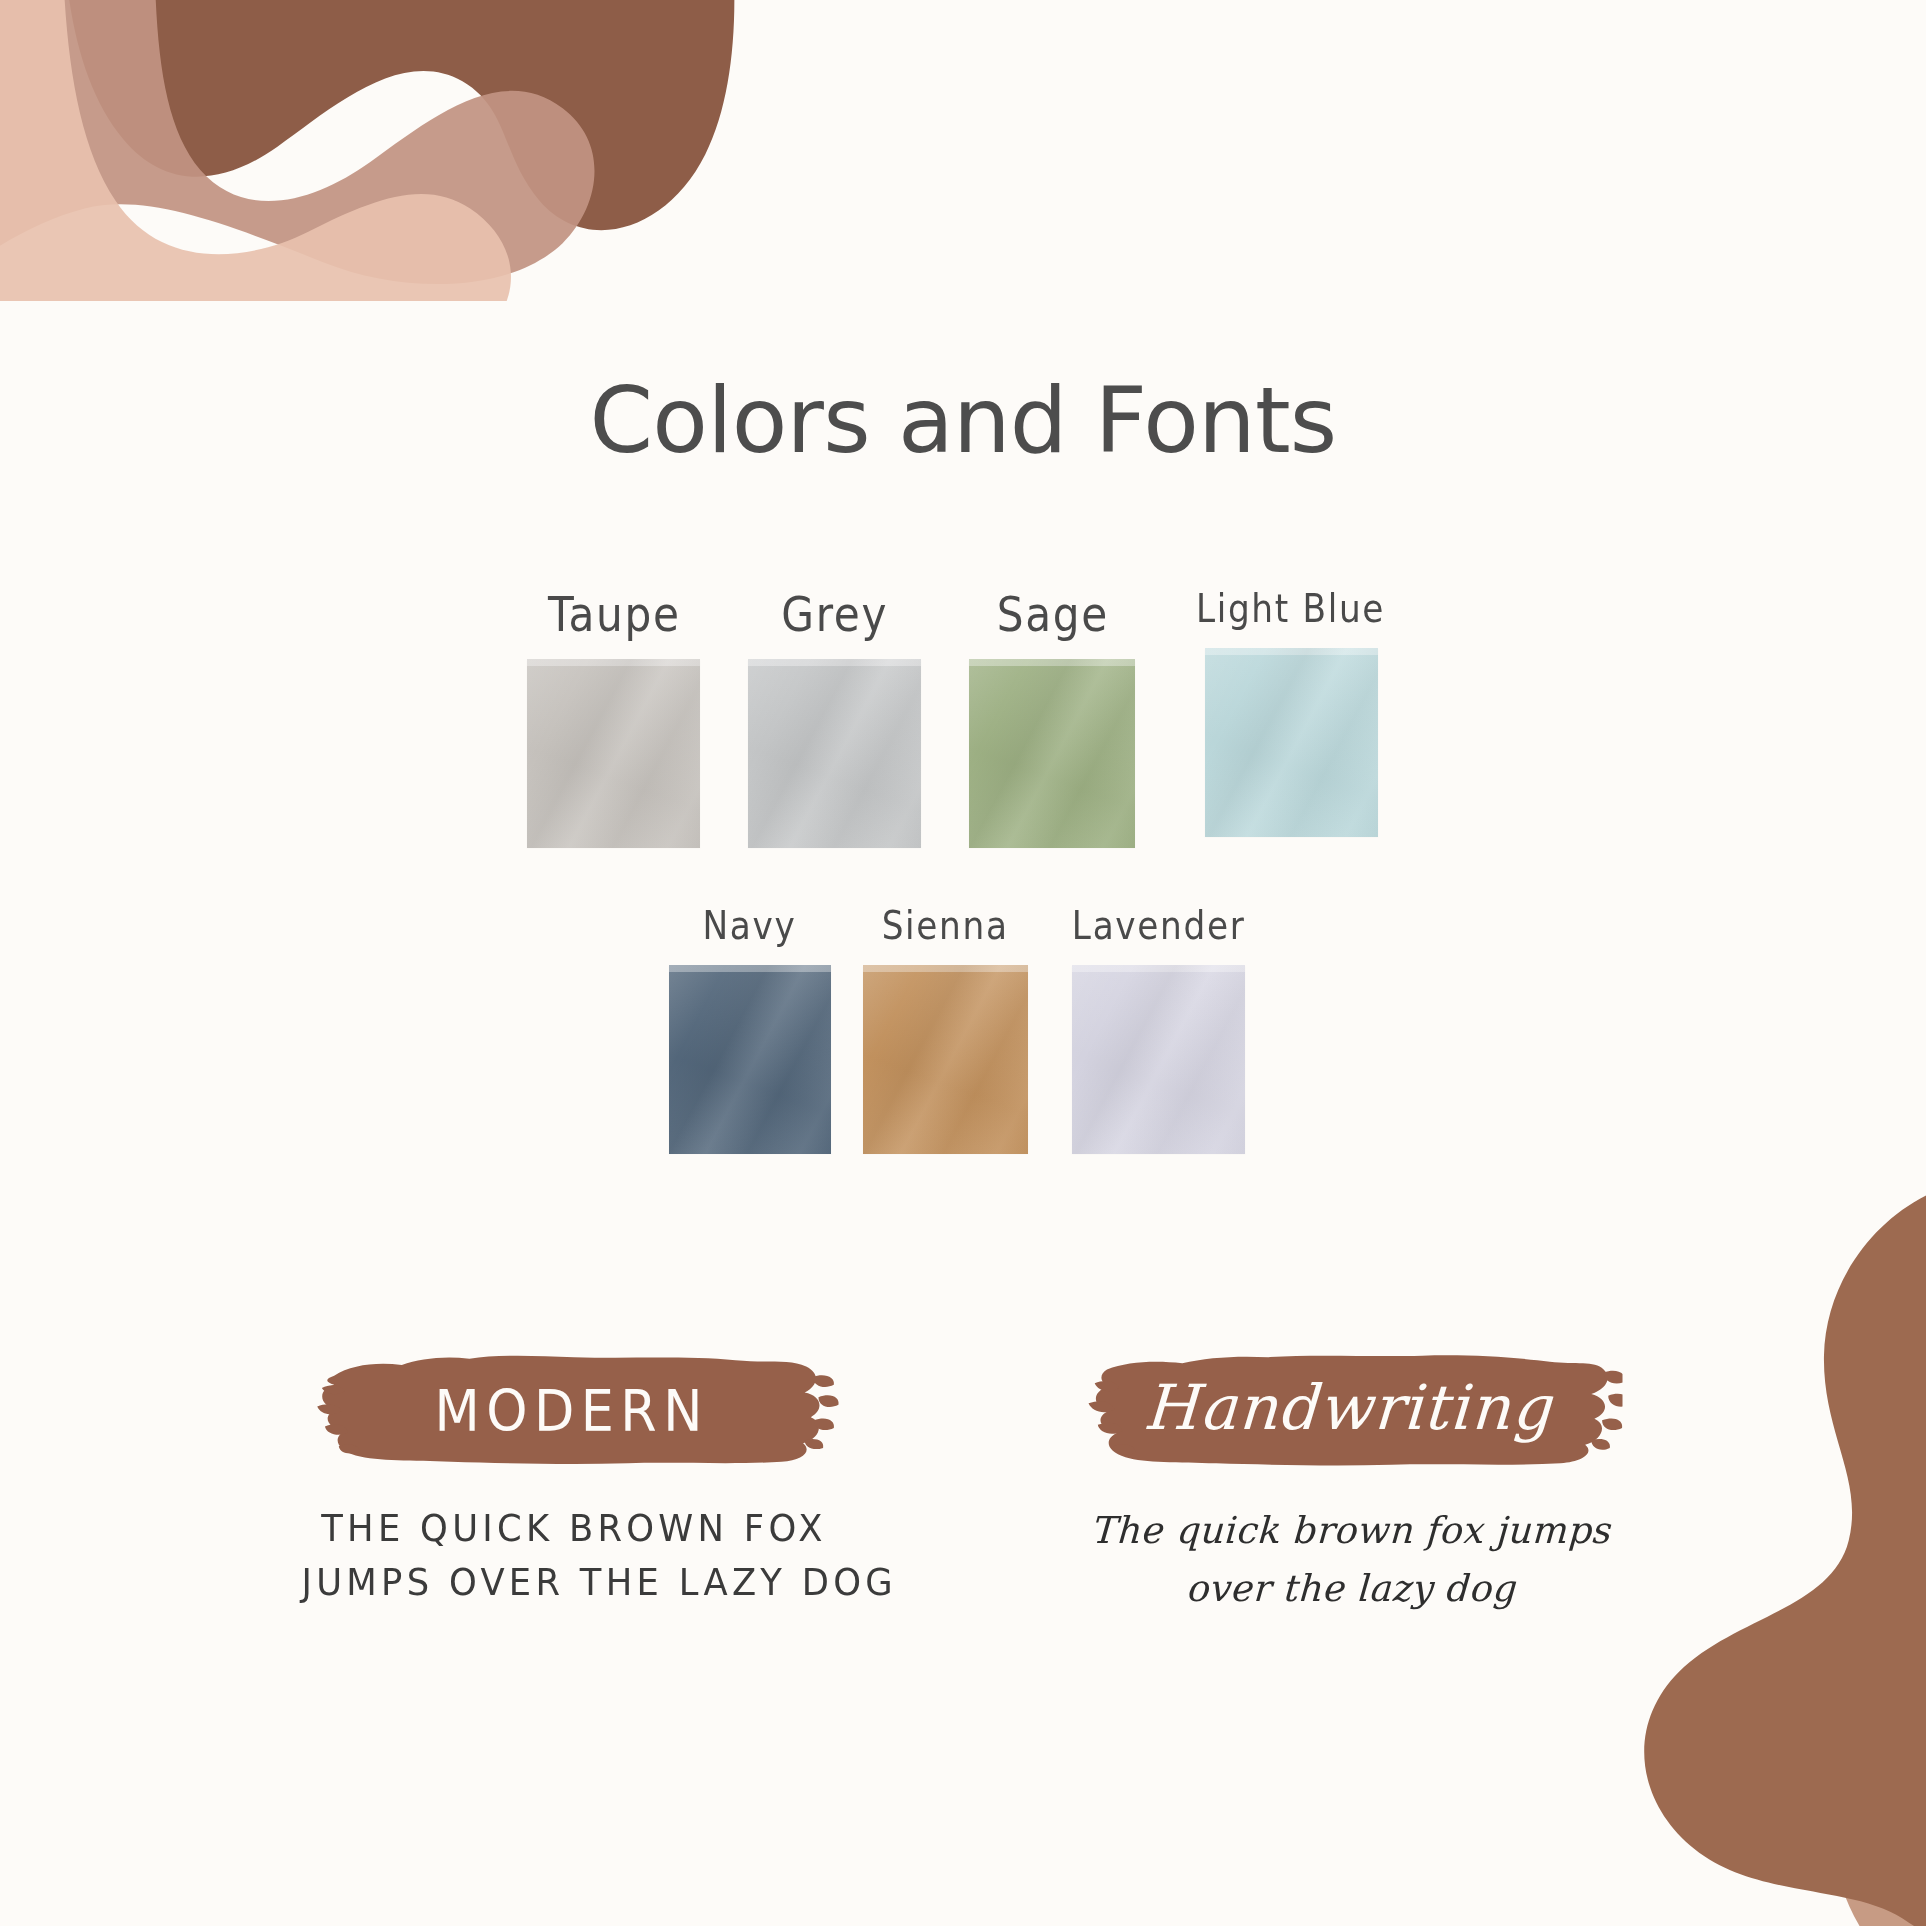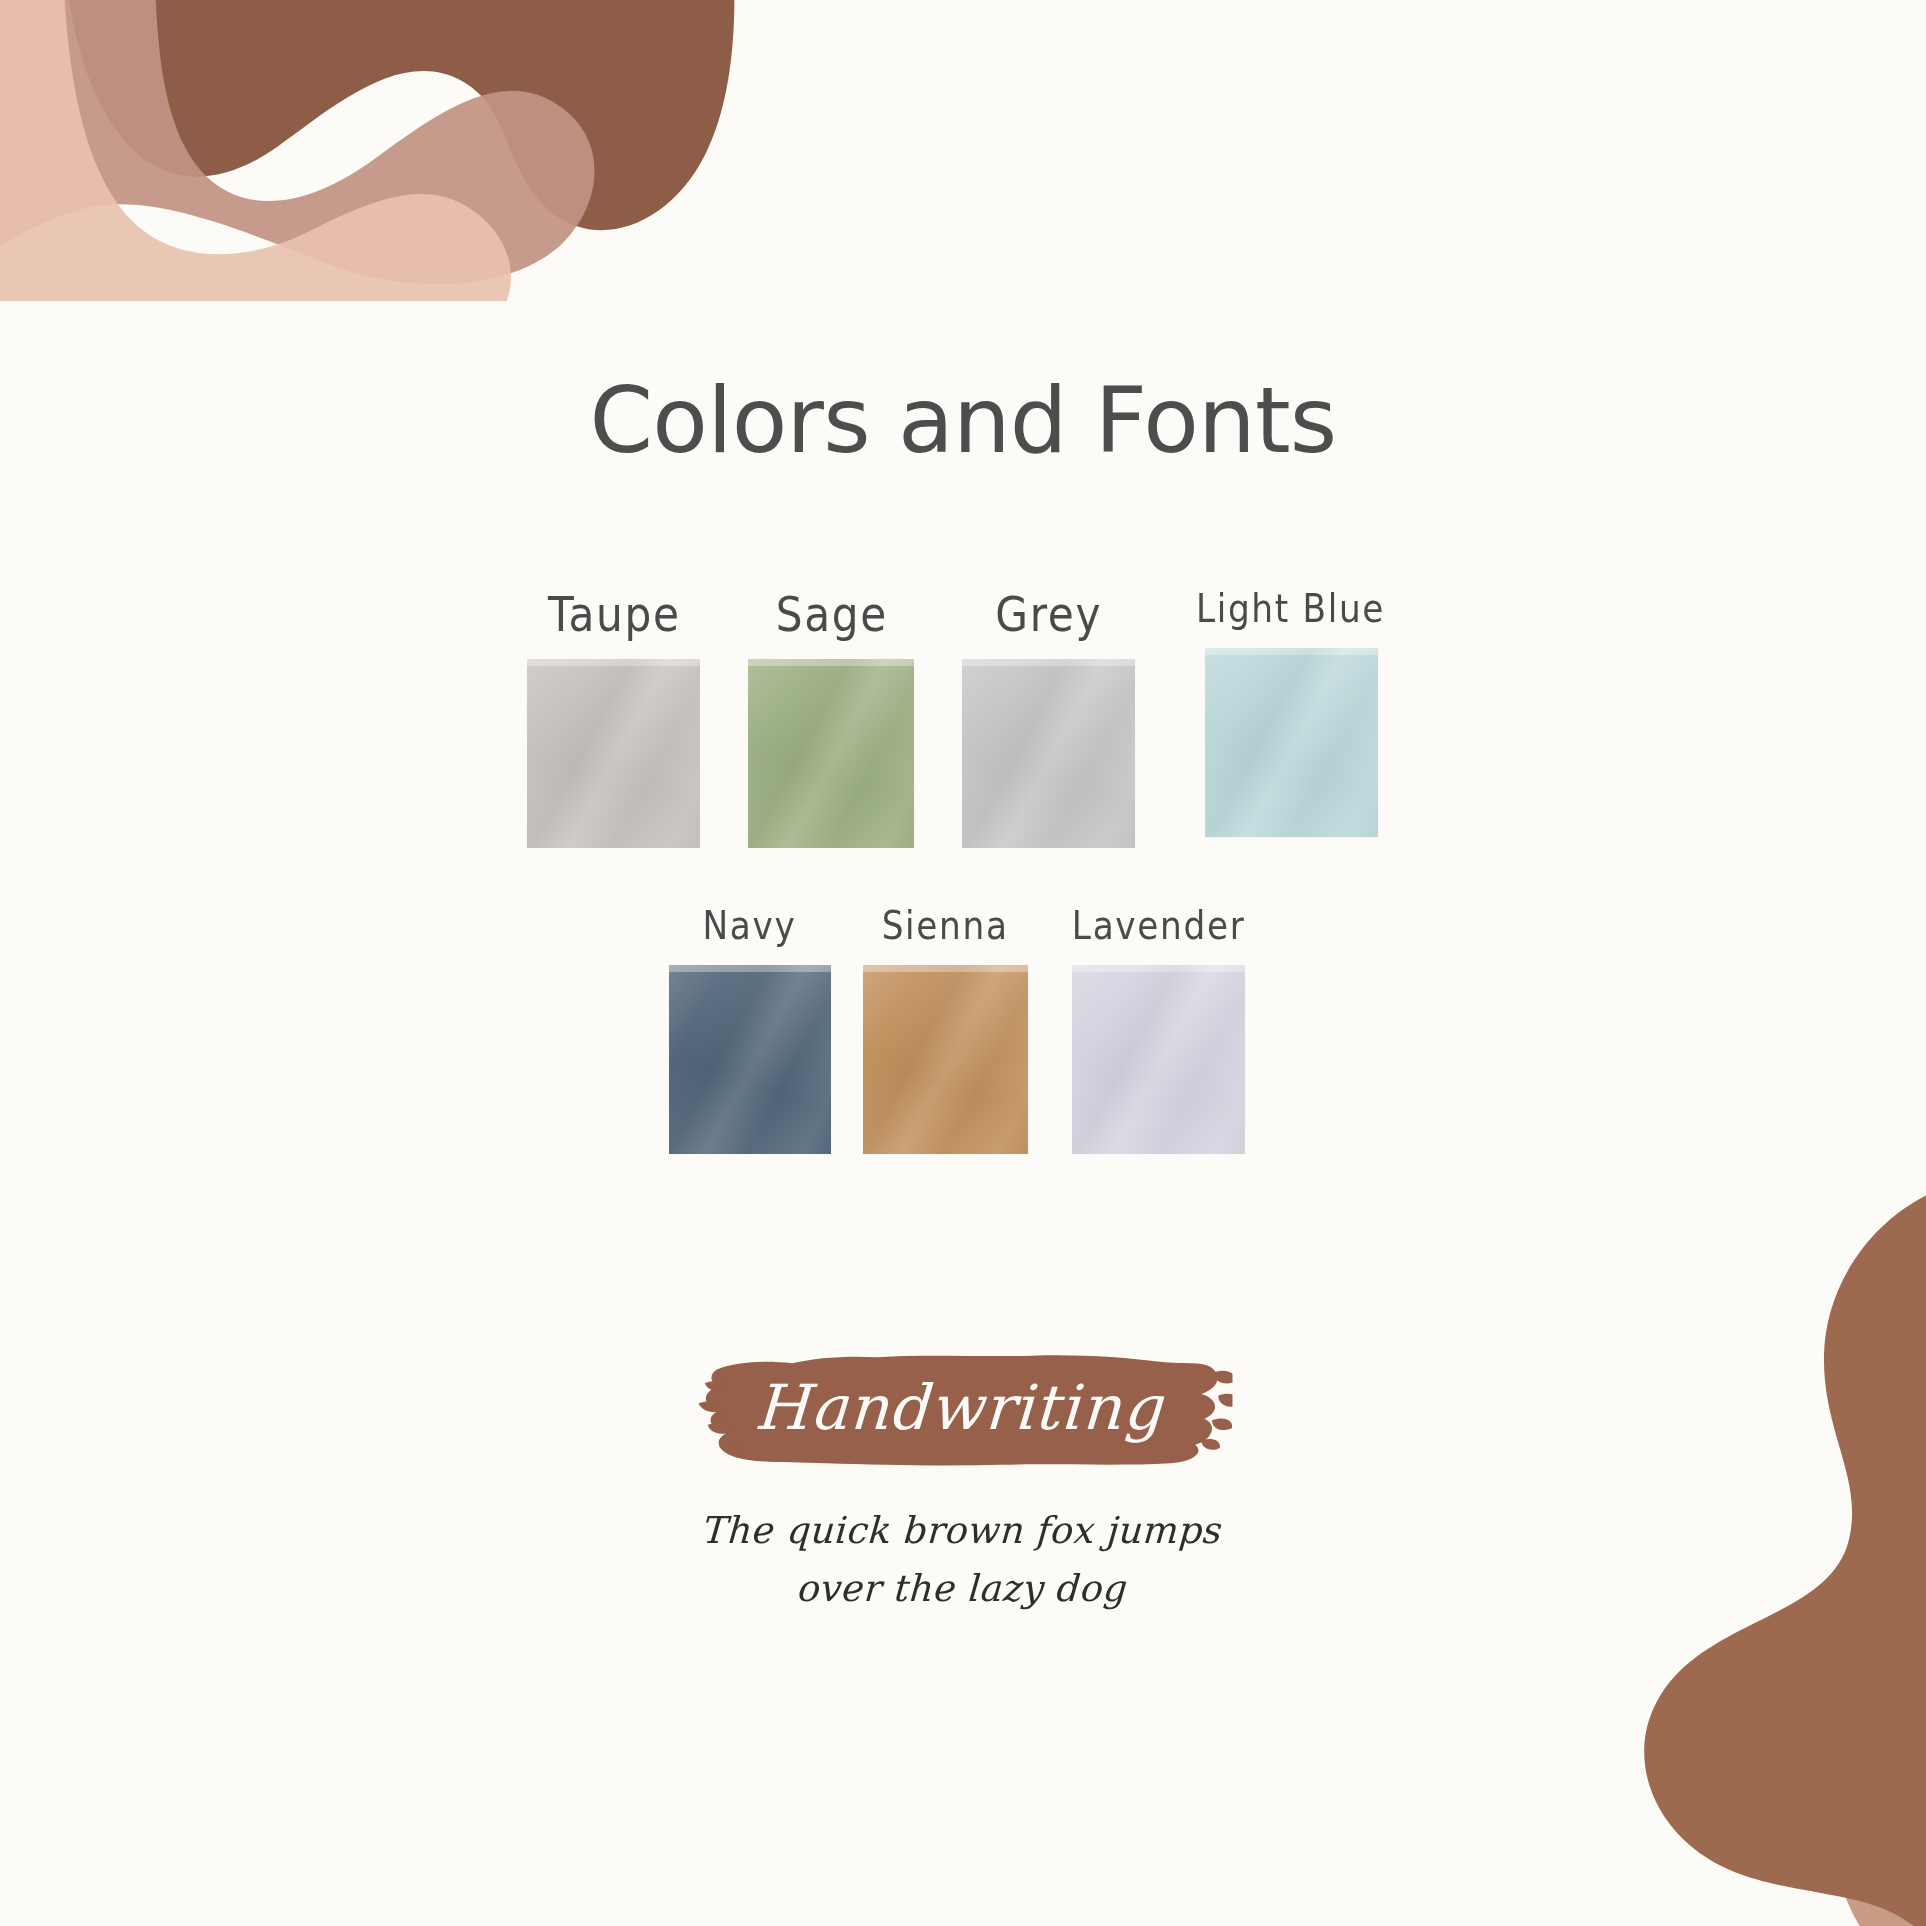--- a/index.html
+++ b/index.html
@@ -164,26 +164,26 @@
 <div id="page-title">Colors and Fonts</div>
 
 <div id="palette">
 
   <div class="swatch-row size-lg" id="swatch-row-1">
     <div class="swatch">
       <div class="swatch-label">Taupe</div>
       <div class="swatch-chip" style="background: rgb(200, 196, 191); width: 173px; height: 189px;"></div>
     </div>
     <div class="swatch">
+      <div class="swatch-label">Grey</div>
+      <div class="swatch-chip" style="background: rgb(198, 200, 201); width: 173px; height: 189px;"></div>
+    </div>
+    <div class="swatch">
       <div class="swatch-label">Sage</div>
       <div class="swatch-chip" style="background: rgb(159, 178, 133); width: 166px; height: 189px;"></div>
-    </div>
-    <div class="swatch">
-      <div class="swatch-label">Grey</div>
-      <div class="swatch-chip" style="background: rgb(198, 200, 201); width: 173px; height: 189px;"></div>
     </div>
     <div class="swatch size-sm">
       <div class="swatch-label">Light Blue</div>
       <div class="swatch-chip" style="background: rgb(189, 218, 221); width: 173px; height: 189px;"></div>
     </div>
   </div>
 
   <div class="swatch-row size-sm" id="swatch-row-2">
     <div class="swatch">
       <div class="swatch-label">Navy</div>
@@ -197,20 +197,47 @@
       <div class="swatch-label">Lavender</div>
       <div class="swatch-chip" style="background: rgb(215, 214, 227); width: 173px; height: 189px;"></div>
     </div>
   </div>
 
 </div>
 
 <div id="fonts">
   <div class="font-blocks">
 
+    <div class="font-block modern-sample">
+      <div class="brush-wrap">
+        <svg width="539" height="123" viewBox="0 0 700 160">
+          <path class="brush-path" d="M 38 34 C 60 20 92 16 126 20 C 150 12 180 8 214 12
+               C 250 6 300 8 350 10 C 420 12 500 8 560 14
+               C 600 18 630 12 652 22 C 672 32 666 48 650 56
+               C 672 60 676 78 658 88 C 676 96 670 116 648 122
+               C 660 132 648 144 620 146 C 560 150 480 146 420 148
+               C 340 150 260 148 190 146 C 140 144 96 146 66 138
+               C 40 130 36 114 52 106 C 28 102 22 86 40 78
+               C 18 72 16 52 38 46 C 26 42 26 38 38 34 Z" fill="#96604a"></path>
+          <path class="brush-path" d="M 22 50 C 34 44 46 46 52 54 C 44 60 28 60 22 50 Z
+               M 16 74 C 30 68 44 72 48 80 C 36 88 20 84 16 74 Z
+               M 26 100 C 40 94 54 98 56 108 C 44 114 28 110 26 100 Z
+               M 44 126 C 56 120 70 124 72 132 C 60 138 46 136 44 126 Z" fill="#96604a"></path>
+          <path class="brush-path" d="M 660 36 C 676 30 690 36 688 46 C 676 52 662 48 660 36 Z
+               M 668 62 C 684 56 696 62 694 72 C 682 78 668 74 668 62 Z
+               M 662 92 C 678 86 690 92 688 102 C 676 108 662 104 662 92 Z
+               M 650 118 C 664 114 676 118 674 128 C 662 132 650 128 650 118 Z" fill="#96604a"></path>
+        </svg>
+        <span class="brush-text" id="modern-brush-text">MODERN</span>
+      </div>
+      <div class="sample-lines">
+        <div class="sample-line">THE QUICK BROWN FOX</div>
+        <div class="sample-line">JUMPS OVER THE LAZY DOG</div>
+      </div>
+    </div>
 
     <div class="font-block handwriting-sample">
       <div class="brush-wrap">
         <svg width="539" height="123" viewBox="0 0 700 160">
           <path class="brush-path" d="M 30 26 C 56 16 92 14 128 18 C 160 10 200 8 240 10
                C 300 6 380 10 440 8 C 500 6 560 10 606 16
                C 640 20 664 14 676 26 C 688 38 678 52 660 58
                C 682 64 684 82 664 90 C 682 98 674 118 652 124
                C 664 134 650 146 620 148 C 550 152 470 148 400 150
                C 320 152 240 150 172 148 C 122 146 80 148 54 140

